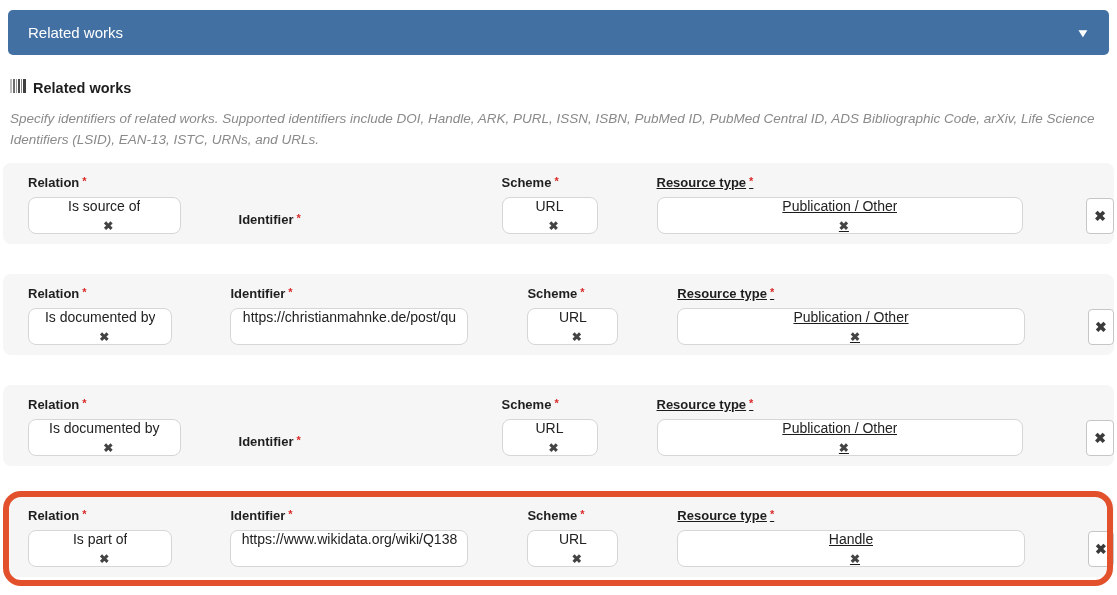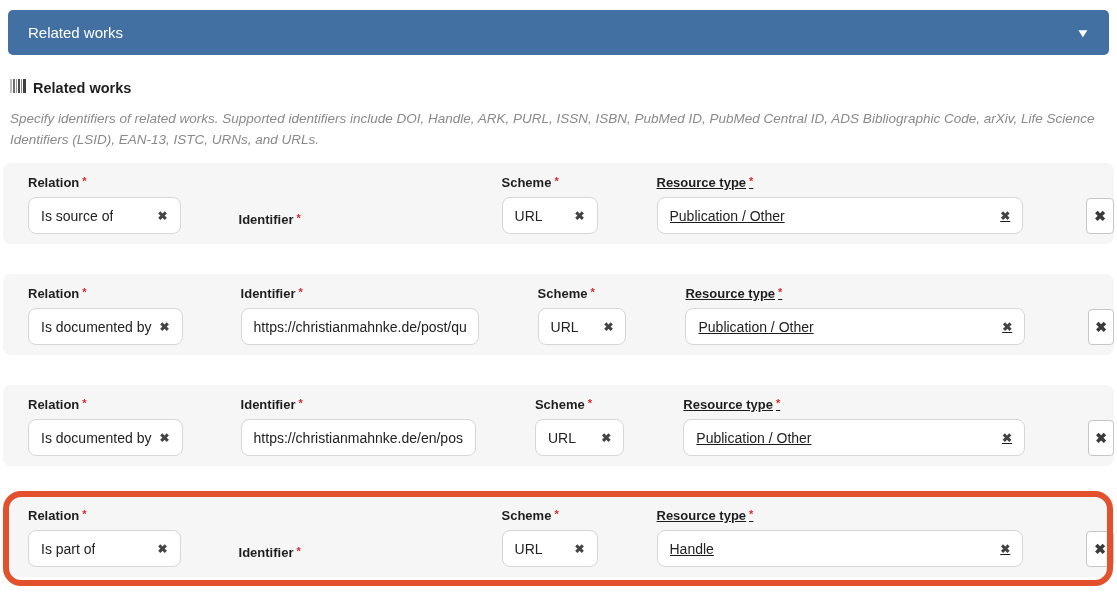--- a/index.html
+++ b/index.html
@@ -64,20 +64,21 @@
   }
   .control {
     height: 37px;
     background: #ffffff;
     border: 1px solid #d6d6d6;
     border-radius: 8px;
     display: flex; align-items: center; justify-content: space-between;
     padding: 0 12px;
     font-size: 14px; color: #222222;
     cursor: pointer;
+    flex-direction: column;
   }
   .control .val { white-space: nowrap; overflow: hidden; }
   .control .clear {
     font-size: 12px; font-weight: bold; color: #444444;
     margin-left: 8px; flex: 0 0 auto; cursor: pointer;
   }
   .f-relation   { width: 178px; }
   .f-identifier { width: 238px; margin-left: 14px; }
   .f-scheme     { width: 112px; margin-left: 15px; }
   .f-resource   { width: 428px; margin-left: 15px; text-decoration: underline; }
@@ -197,23 +198,20 @@
     <div class="row-card">
       <div class="field f-relation">
         <div class="flabel"><span>Relation</span><span class="req">*</span></div>
         <div class="control">
           <span class="val">Is documented by</span>
           <span class="clear">✖</span>
         </div>
       </div>
       <div class="field f-identifier">
         <div class="flabel"><span>Identifier</span><span class="req">*</span></div>
-        <div class="control">
-          <span class="val">https://christianmahnke.de/en/pos</span>
-        </div>
       </div>
       <div class="field f-scheme">
         <div class="flabel"><span>Scheme</span><span class="req">*</span></div>
         <div class="control">
           <span class="val">URL</span>
           <span class="clear">✖</span>
         </div>
       </div>
       <div class="field f-resource">
         <div class="flabel"><span>Resource type</span><span class="req">*</span></div>
@@ -230,20 +228,23 @@
     <div class="row-card">
       <div class="field f-relation">
         <div class="flabel"><span>Relation</span><span class="req">*</span></div>
         <div class="control">
           <span class="val">Is part of</span>
           <span class="clear">✖</span>
         </div>
       </div>
       <div class="field f-identifier">
         <div class="flabel"><span>Identifier</span><span class="req">*</span></div>
+        <div class="control">
+          <span class="val">https://www.wikidata.org/wiki/Q138</span>
+        </div>
       </div>
       <div class="field f-scheme">
         <div class="flabel"><span>Scheme</span><span class="req">*</span></div>
         <div class="control">
           <span class="val">URL</span>
           <span class="clear">✖</span>
         </div>
       </div>
       <div class="field f-resource">
         <div class="flabel"><span>Resource type</span><span class="req">*</span></div>

